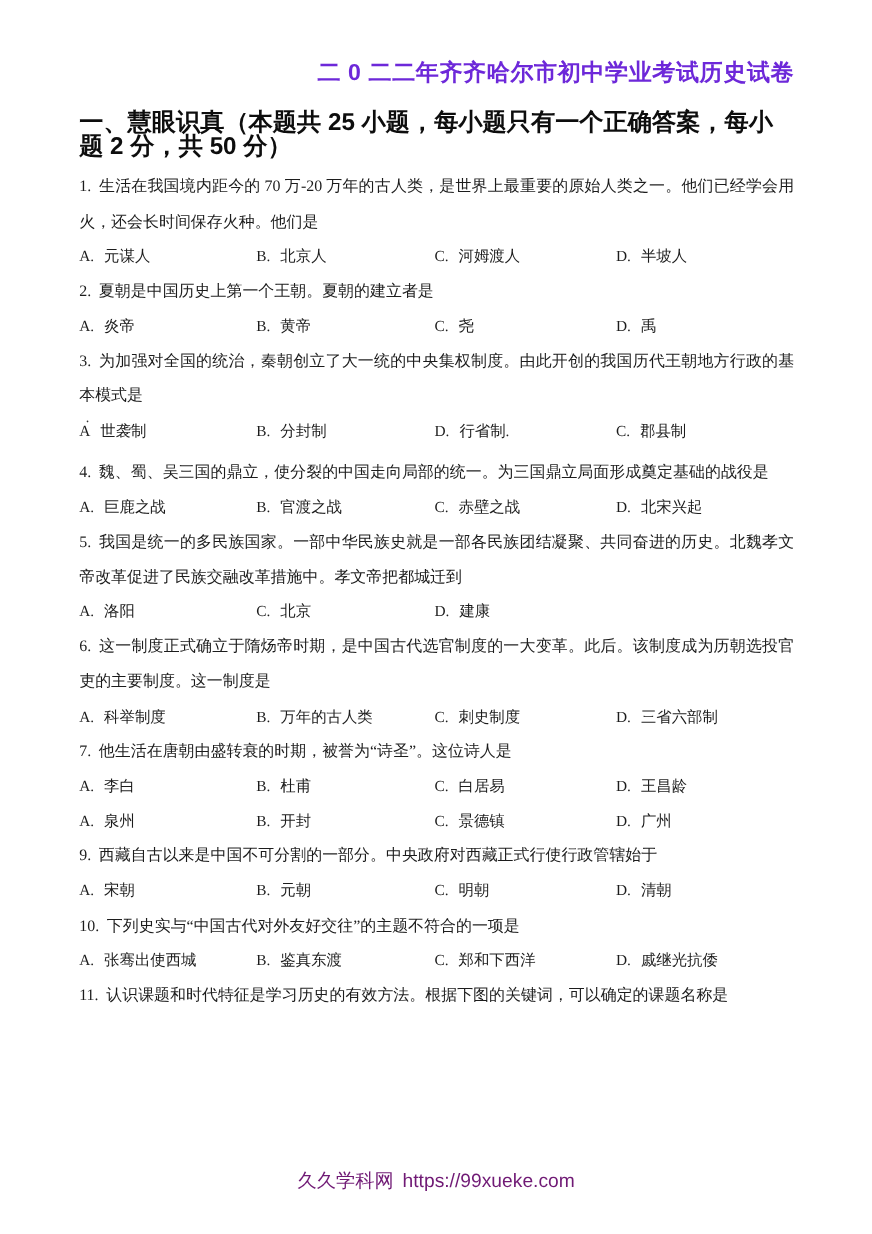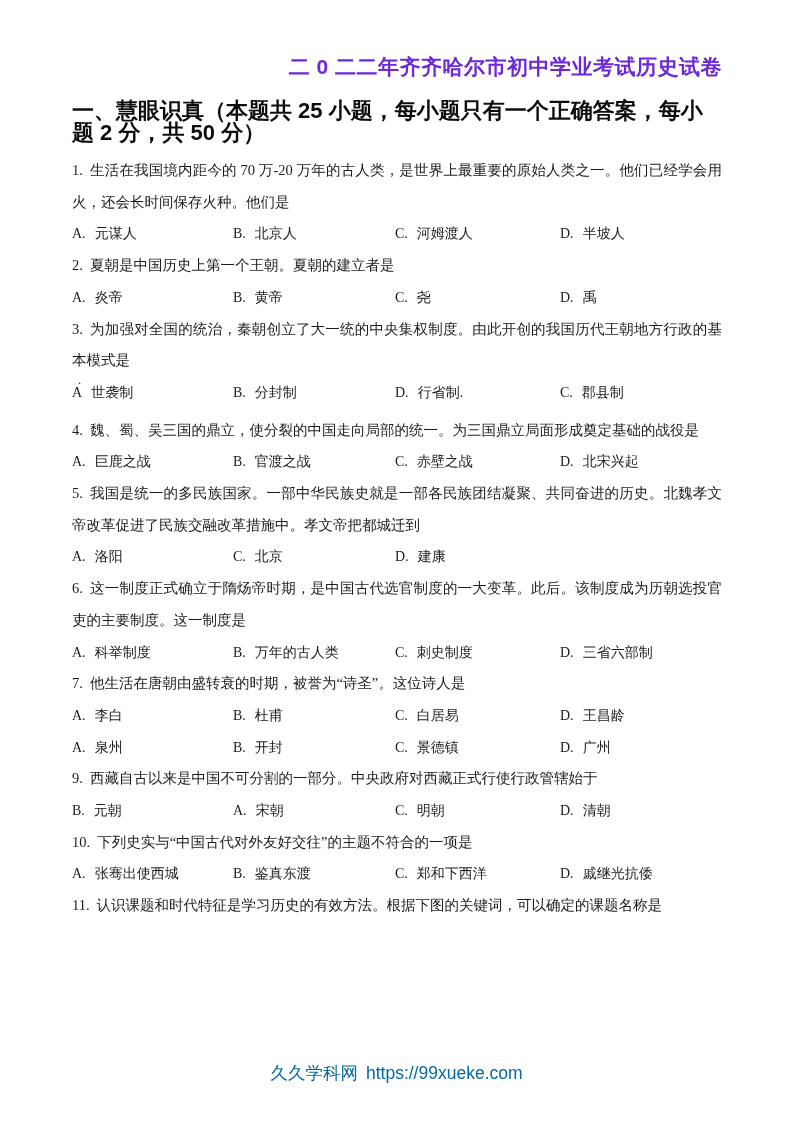--- a/index.html
+++ b/index.html
@@ -41,21 +41,21 @@
   }
   .opt-label { margin-right: 9px; }
   .stray {
     position: absolute; left: 78px; top: 372px;
     font-size: 13px; color: #333;
   }
   .page-footer {
     position: absolute; left: 0; right: 0; top: 1061px;
     text-align: center;
     font-family: "Liberation Sans", sans-serif;
-    font-size: 17.5px; color: #0369a1;
+    font-size: 17.5px; color: #701a75;
   }
   .footer-site { margin-right: 8px; }
 </style>
 </head>
 <body>
 
 <main class="content">
   <h1 class="title">二 0 二二年齐齐哈尔市初中学业考试历史试卷</h1>
   <h2 class="section-heading">一、慧眼识真（本题共 25 小题，每小题只有一个正确答案，每小题 2 分，共 50 分）</h2>
   <div id="questions">
@@ -133,22 +133,22 @@
       <div class="option"><span class="opt-label">A.</span><span>泉州</span></div>
       <div class="option"><span class="opt-label">B.</span><span>开封</span></div>
       <div class="option"><span class="opt-label">C.</span><span>景德镇</span></div>
       <div class="option"><span class="opt-label">D.</span><span>广州</span></div>
     </div>
   </section>
 
   <section class="question">
     <p class="q-text"><span class="q-num">9.</span><span>西藏自古以来是中国不可分割的一部分。中央政府对西藏正式行使行政管辖始于</span></p>
     <div class="options">
+      <div class="option"><span class="opt-label">A.</span><span>宋朝</span></div>
       <div class="option"><span class="opt-label">B.</span><span>元朝</span></div>
-      <div class="option"><span class="opt-label">A.</span><span>宋朝</span></div>
       <div class="option"><span class="opt-label">C.</span><span>明朝</span></div>
       <div class="option"><span class="opt-label">D.</span><span>清朝</span></div>
     </div>
   </section>
 
   <section class="question">
     <p class="q-text"><span class="q-num">10.</span><span>下列史实与“中国古代对外友好交往”的主题不符合的一项是</span></p>
     <div class="options">
       <div class="option"><span class="opt-label">A.</span><span>张骞出使西城</span></div>
       <div class="option"><span class="opt-label">B.</span><span>鉴真东渡</span></div>

